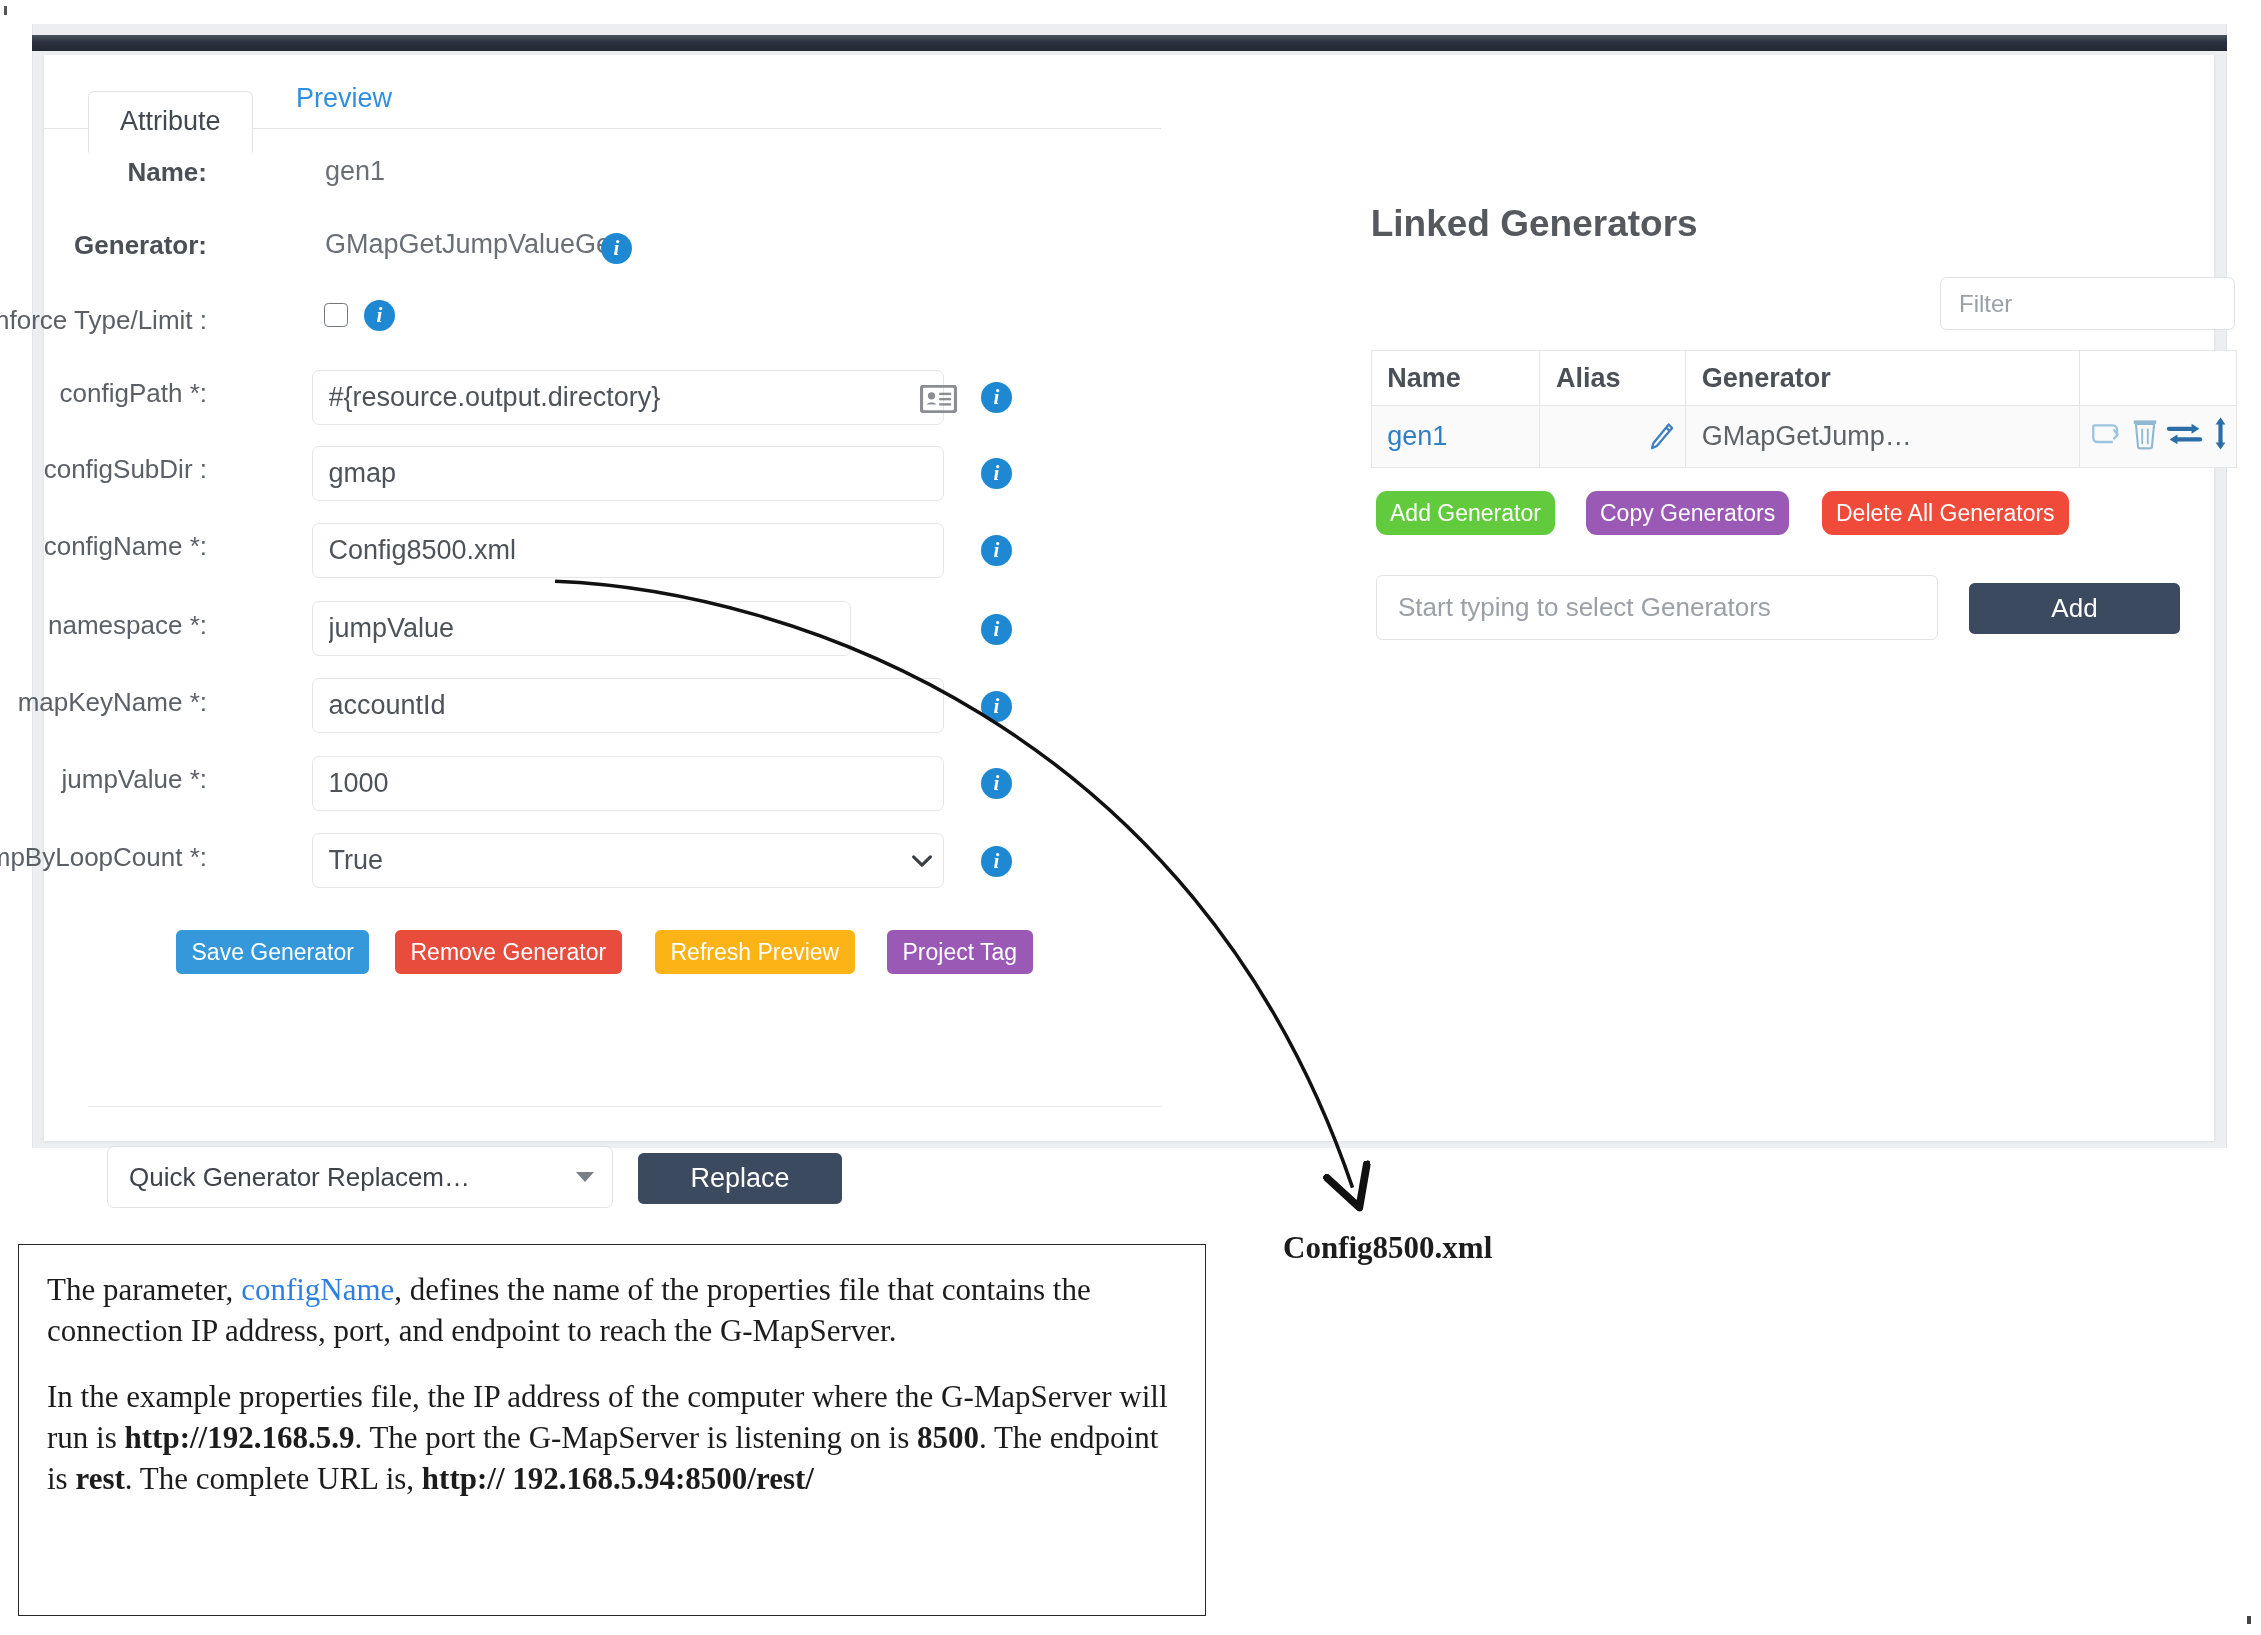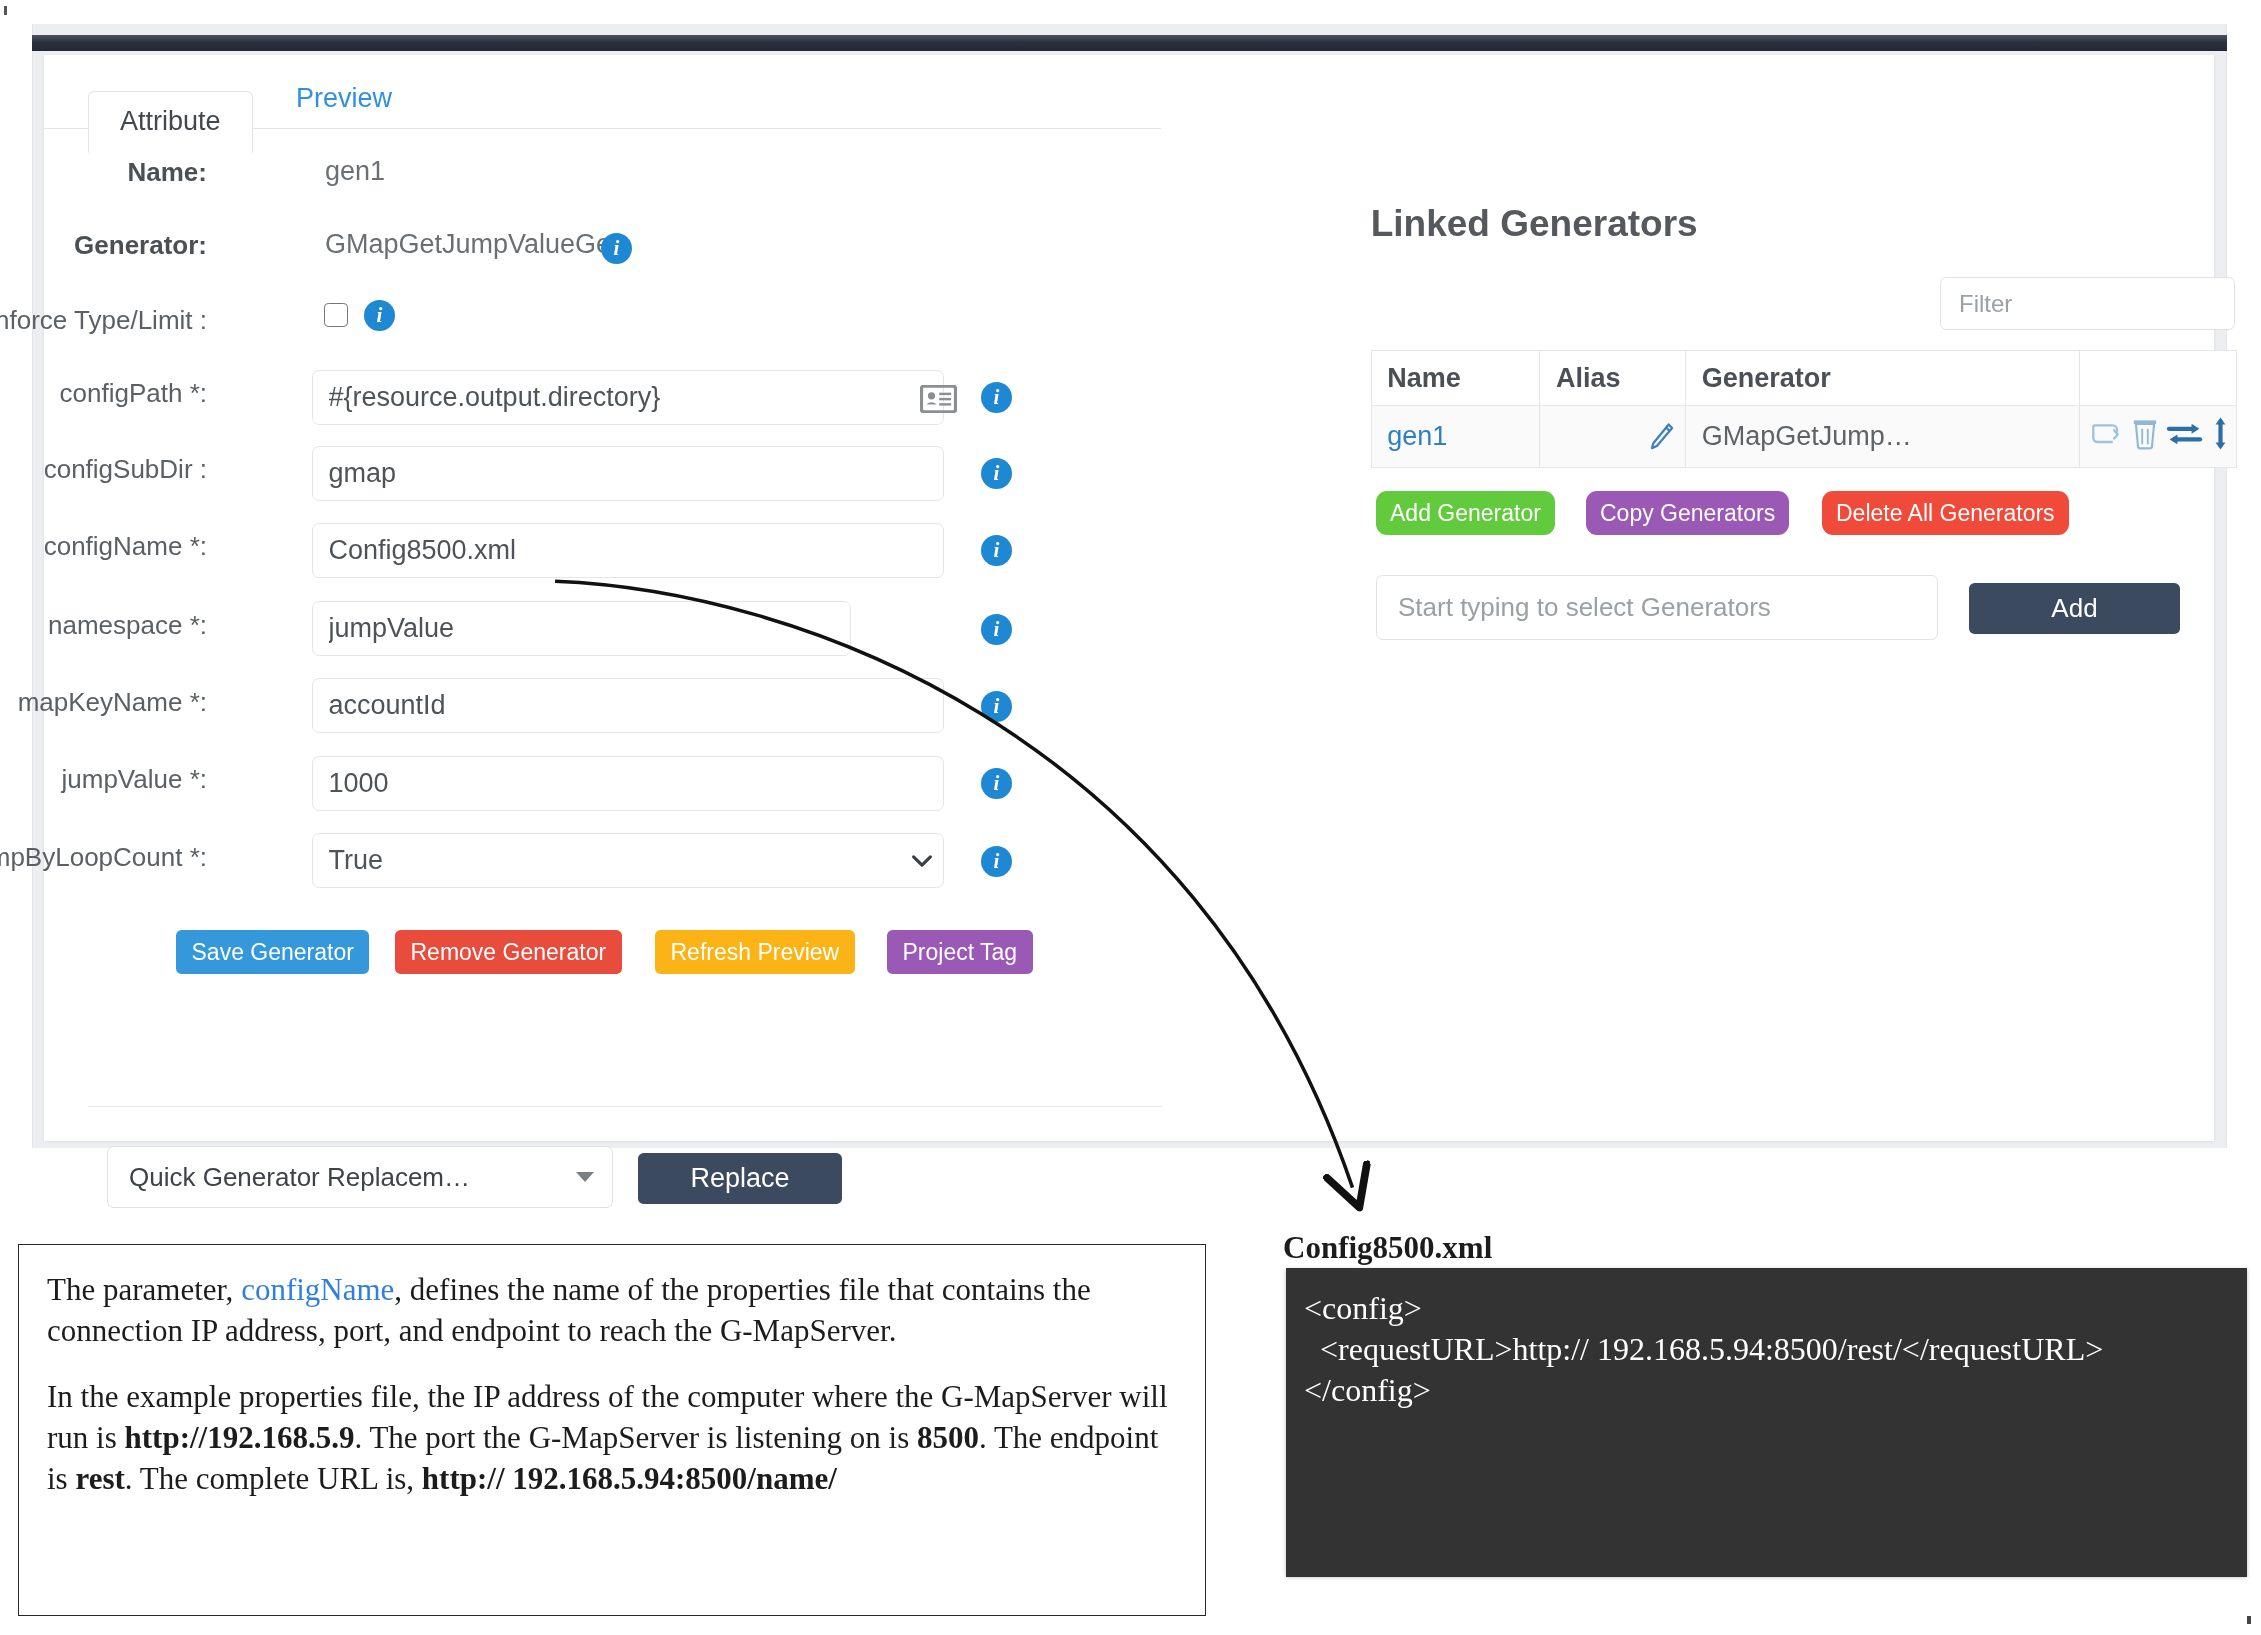--- a/index.html
+++ b/index.html
@@ -417,24 +417,21 @@
     <defs>
       <marker id="ah" markerWidth="14" markerHeight="14" refX="6" refY="7" orient="auto">
         <path d="M1,1 L12,7 L1,13" fill="none" stroke="#111" stroke-width="2.2" stroke-linecap="round" stroke-linejoin="round"></path>
       </marker>
     </defs>
     <path d="M790,827 C1120,840 1700,1030 1925,1690" fill="none" stroke="#111" stroke-width="5" marker-end="url(#ah)"></path>
   </svg>
 
   <div class="notebox">
     <p><span>The parameter, </span><span class="blue">configName</span><span>, defines the name of the properties file that contains the connection IP address, port, and endpoint to reach the G-MapServer.</span></p>
-    <p><span>In the example properties file, the IP address of the computer where the G-MapServer will run is </span><b>http://192.168.5.9</b><span>. The port the G-MapServer is listening on is </span><b>8500</b><span>. The endpoint is </span><b>rest</b><span>. The complete URL is, </span><b>http:// 192.168.5.94:8500/name/</b></p>
+    <p><span>In the example properties file, the IP address of the computer where the G-MapServer will run is </span><b>http://192.168.5.9</b><span>. The port the G-MapServer is listening on is </span><b>8500</b><span>. The endpoint is </span><b>rest</b><span>. The complete URL is, </span><b>http:// 192.168.5.94:8500/rest/</b></p>
   </div>
 
   <div class="code-title">Config8500.xml</div>
-  <div class="codebox">&lt;config&gt;
-  &lt;requestURL&gt;http:// 192.168.5.94:8500/rest/&lt;/requestURL&gt;
-&lt;/config&gt;</div>
 
   <div class="speck"></div>
 
 </div>
 
 
 </body></html>

